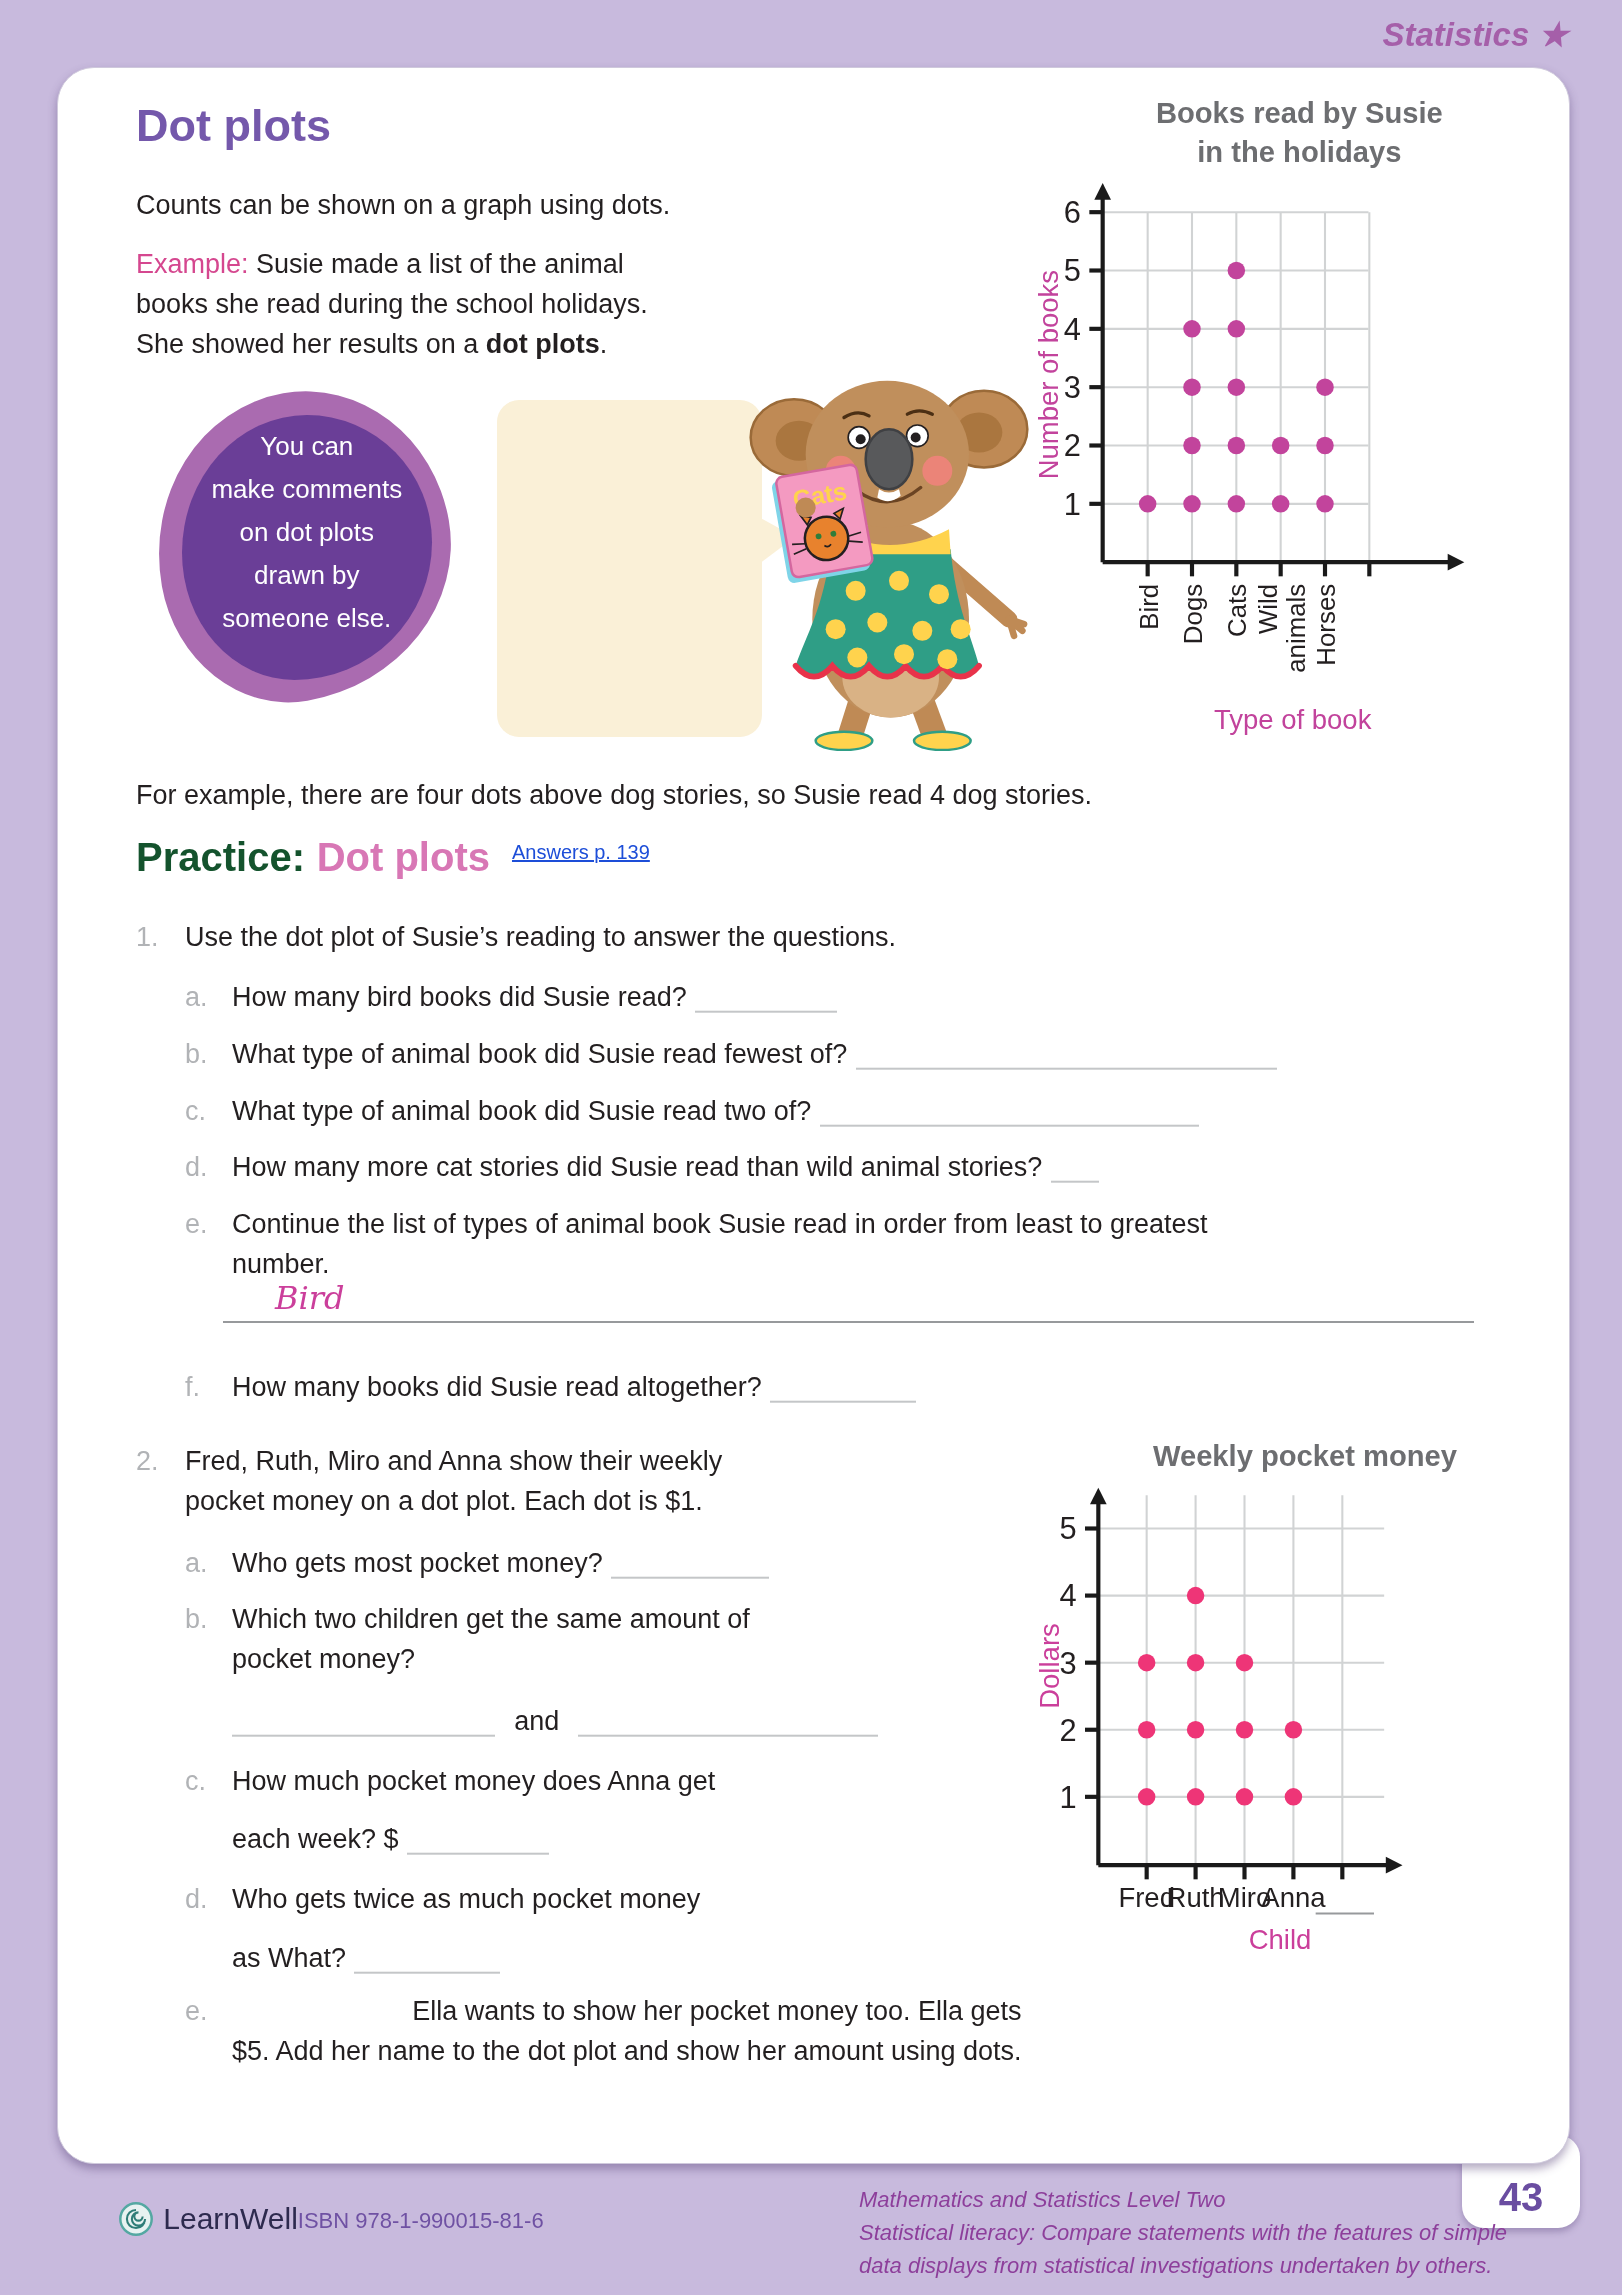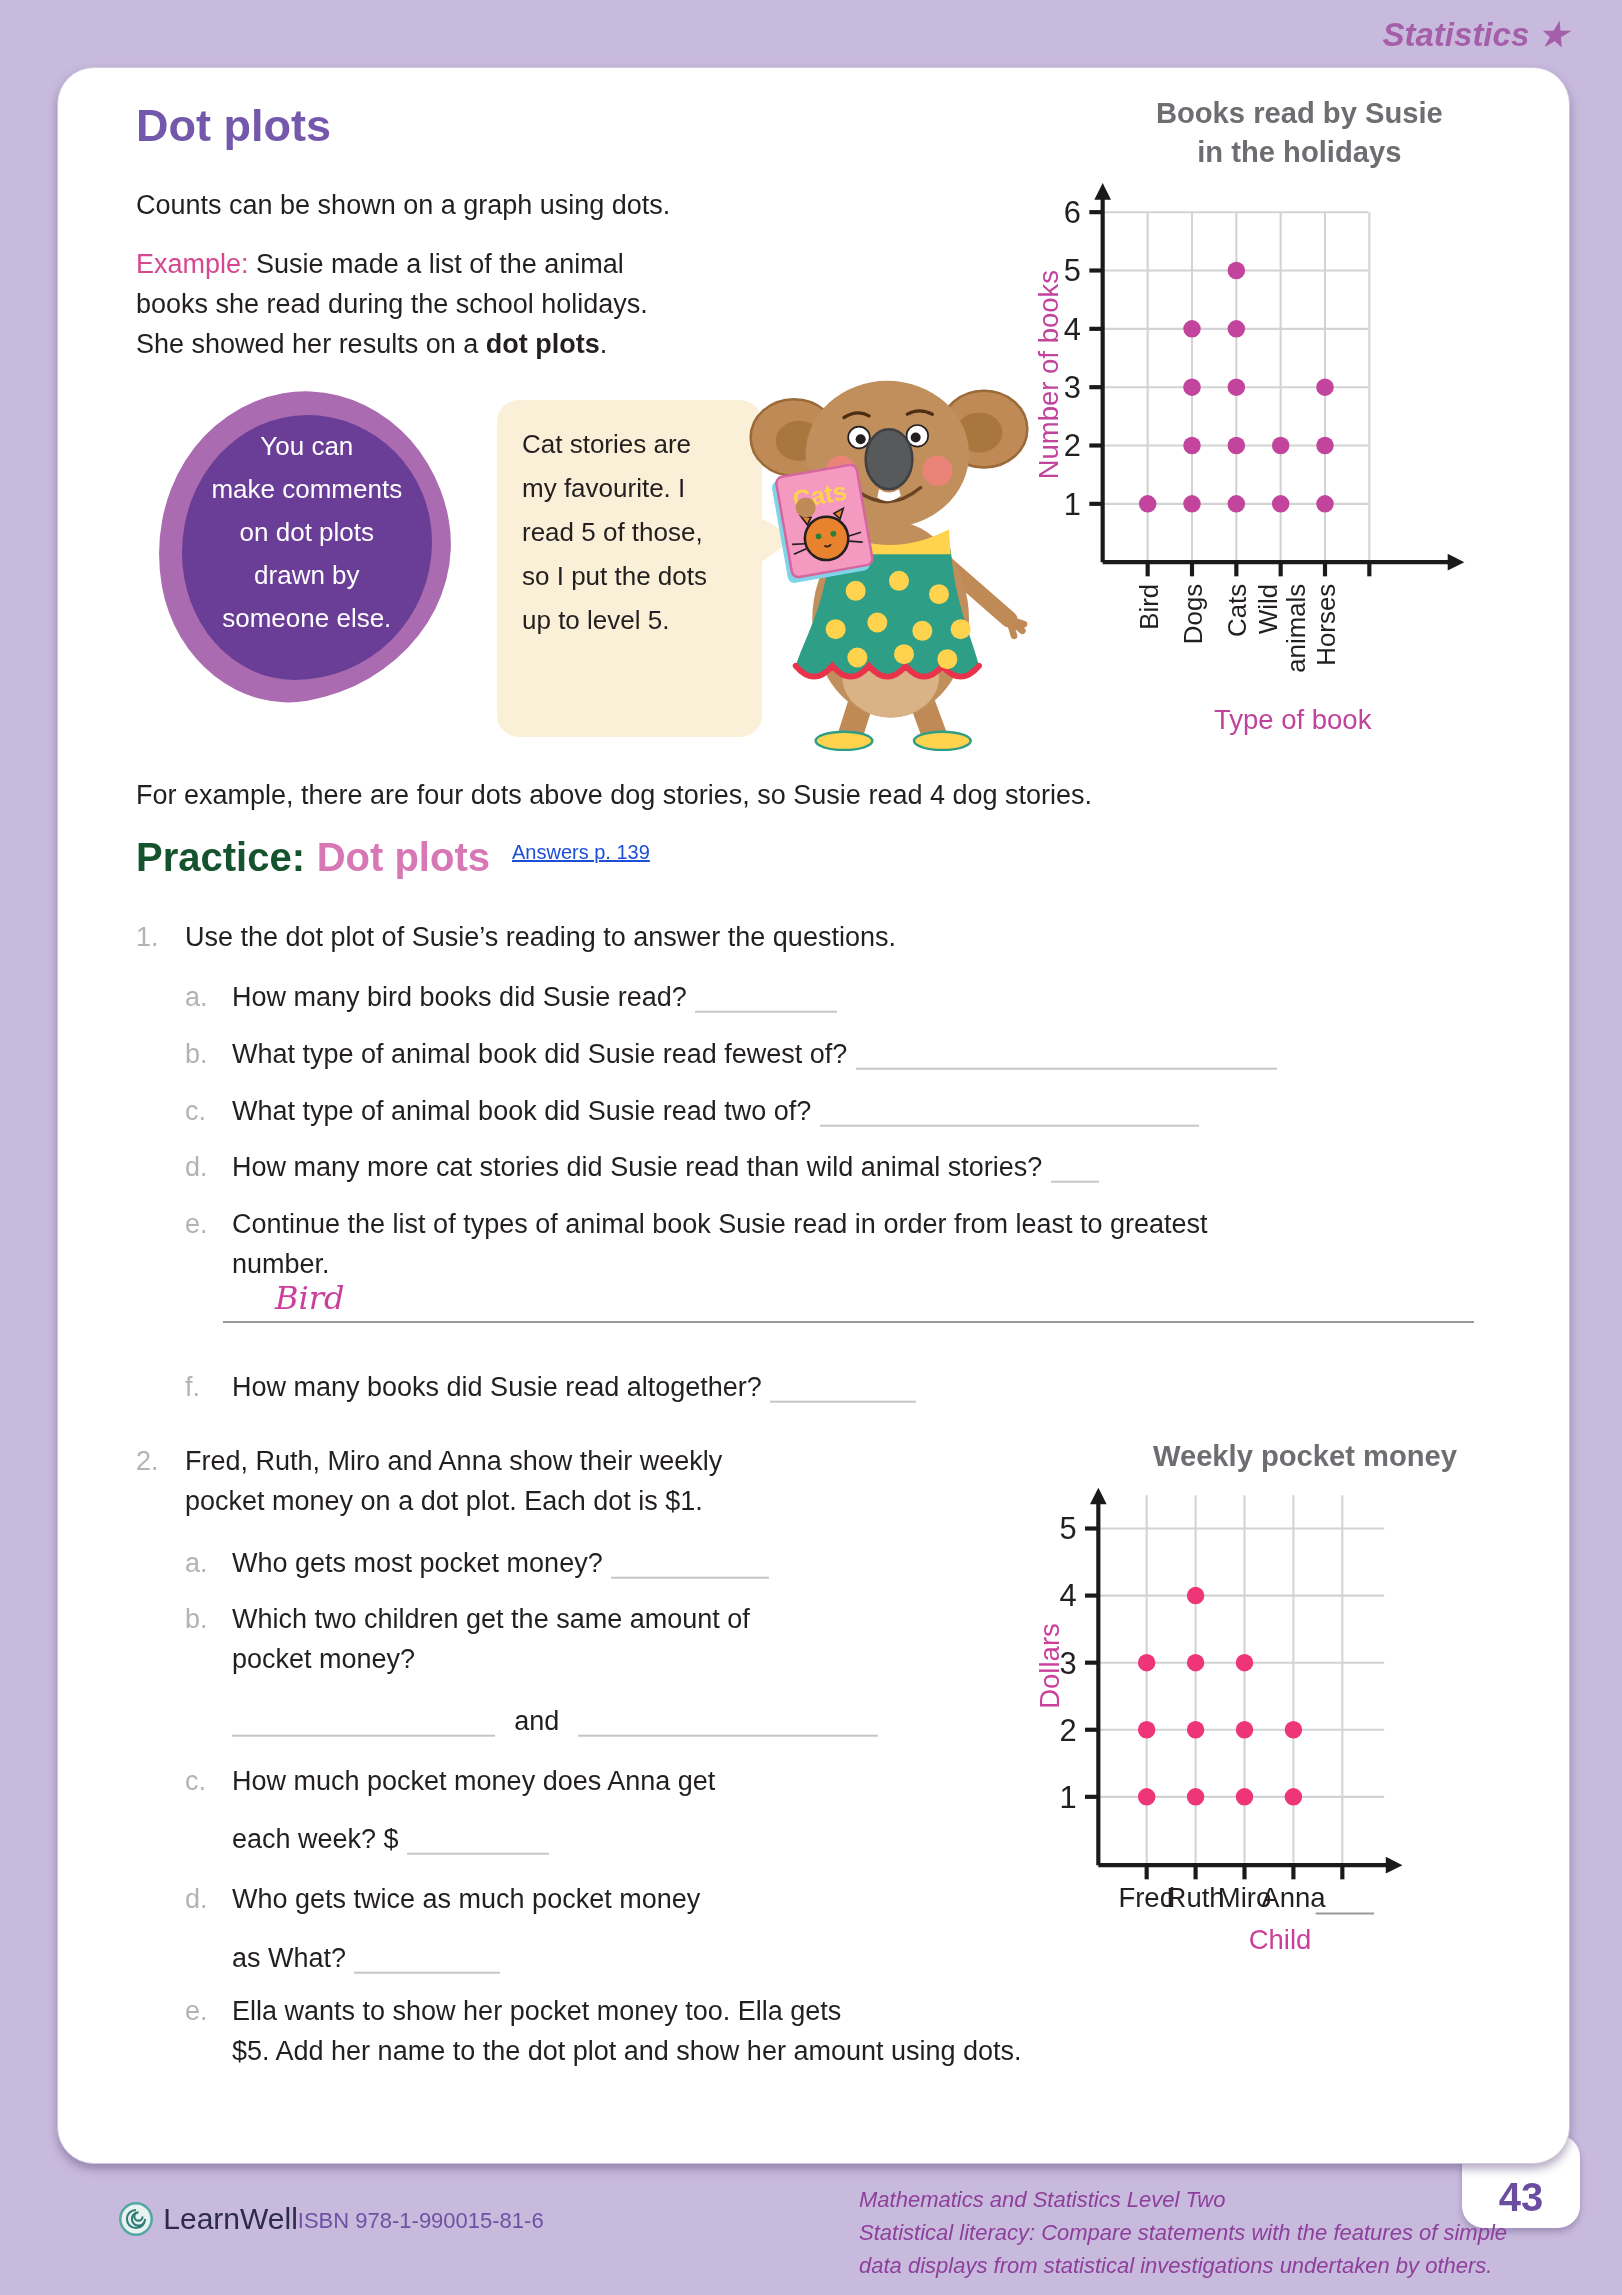--- a/index.html
+++ b/index.html
@@ -83,27 +83,20 @@
       <div>You can</div>
       <div>make comments</div>
       <div>on dot plots</div>
       <div>drawn by</div>
       <div>someone else.</div>
     </div>
   </div>
 
   <div id="bubble" class="abs">
     <div class="tail"></div>
-    <div class="txt">
-      <div class="nowrap">Cat stories are</div>
-      <div class="nowrap">my favourite. I</div>
-      <div class="nowrap">read 5 of those,</div>
-      <div class="nowrap">so I put the dots</div>
-      <div class="nowrap">up to level 5.</div>
-    </div>
   </div>
 
   <svg class="abs" style="left:734px;top:344px;" width="310" height="407" viewBox="0 0 372 488">
 
     <ellipse cx="72" cy="112" rx="52" ry="46" fill="#bf8a55" stroke="#9a6a38" stroke-width="3"></ellipse>
     <ellipse cx="300" cy="102" rx="52" ry="46" fill="#bf8a55" stroke="#9a6a38" stroke-width="3"></ellipse>
     <ellipse cx="78" cy="116" rx="28" ry="24" fill="#aa763f"></ellipse>
     <ellipse cx="294" cy="106" rx="28" ry="24" fill="#aa763f"></ellipse>
 
     <path d="M128,268 L88,196" stroke="#bf8a55" stroke-width="20" stroke-linecap="round" fill="none"></path>
@@ -274,21 +267,21 @@
 
   <div class="abs body-t qnum" style="left:185px;top:1761px;">c.</div>
   <div class="abs body-t nowrap" style="left:232px;top:1761px;">How much pocket money does Anna get</div>
   <div class="abs body-t nowrap" style="left:232px;top:1819px;"><span>each week? $</span><span class="blank" style="width:142px;"></span></div>
 
   <div class="abs body-t qnum" style="left:185px;top:1879px;">d.</div>
   <div class="abs body-t nowrap" style="left:232px;top:1879px;">Who gets twice as much pocket money</div>
   <div class="abs body-t nowrap" style="left:232px;top:1938px;"><span>as What?</span><span class="blank" style="width:146px;"></span></div>
 
   <div class="abs body-t qnum" style="left:185px;top:1991px;">e.</div>
-  <div class="abs body-t" style="left:232px;top:1991px;">
+  <div class="abs body-t" style="left:232px;top:1991px;text-align:right;">
     <div class="nowrap">Ella wants to show her pocket money too. Ella gets</div>
     <div class="nowrap">$5. Add her name to the dot plot and show her amount using dots.</div>
   </div>
 
   <svg id="chart2" class="abs" style="left:1034px;top:1416px;" width="542" height="575" viewBox="0 0 650 690">
       <line x1="77" y1="457" x2="420" y2="457" stroke="#d1d3d4" stroke-width="2.5"></line>
       <line x1="77" y1="376.5" x2="420" y2="376.5" stroke="#d1d3d4" stroke-width="2.5"></line>
       <line x1="77" y1="296" x2="420" y2="296" stroke="#d1d3d4" stroke-width="2.5"></line>
       <line x1="77" y1="215.5" x2="420" y2="215.5" stroke="#d1d3d4" stroke-width="2.5"></line>
       <line x1="77" y1="135" x2="420" y2="135" stroke="#d1d3d4" stroke-width="2.5"></line>

